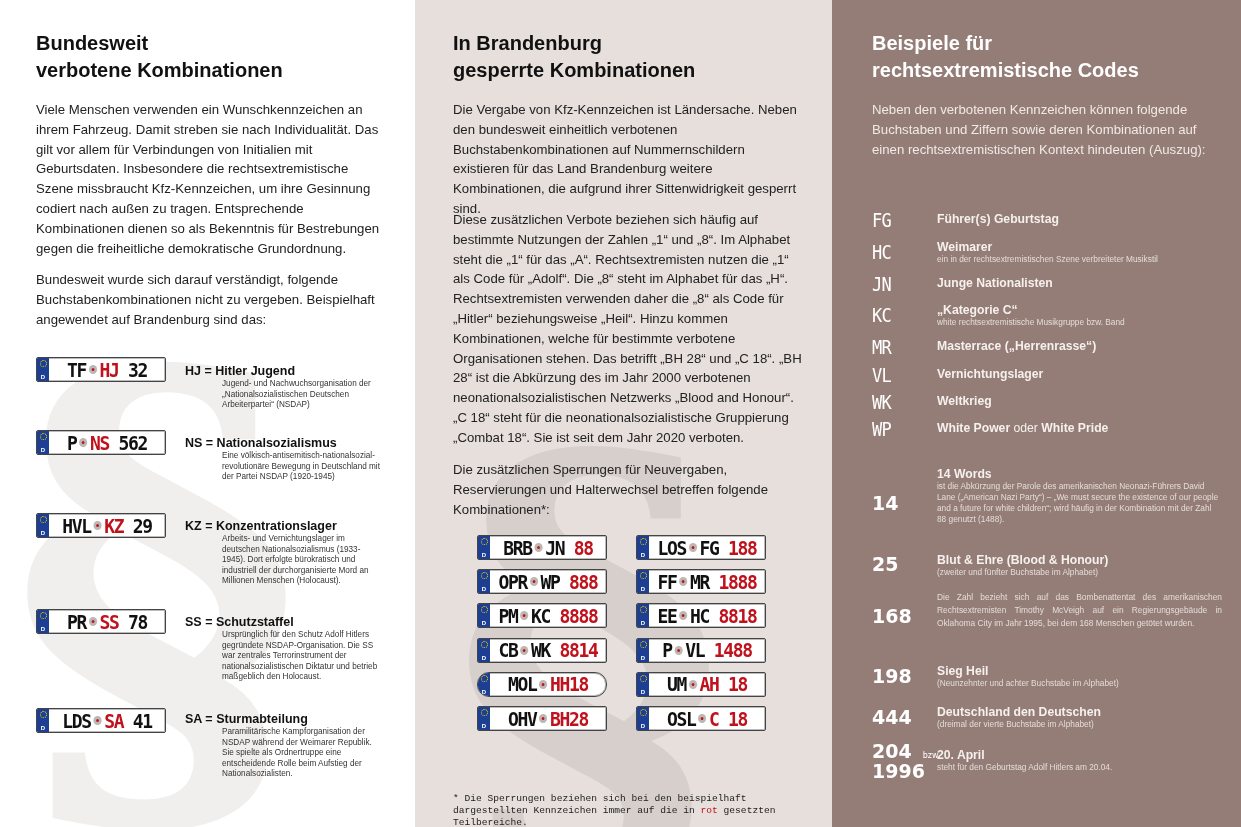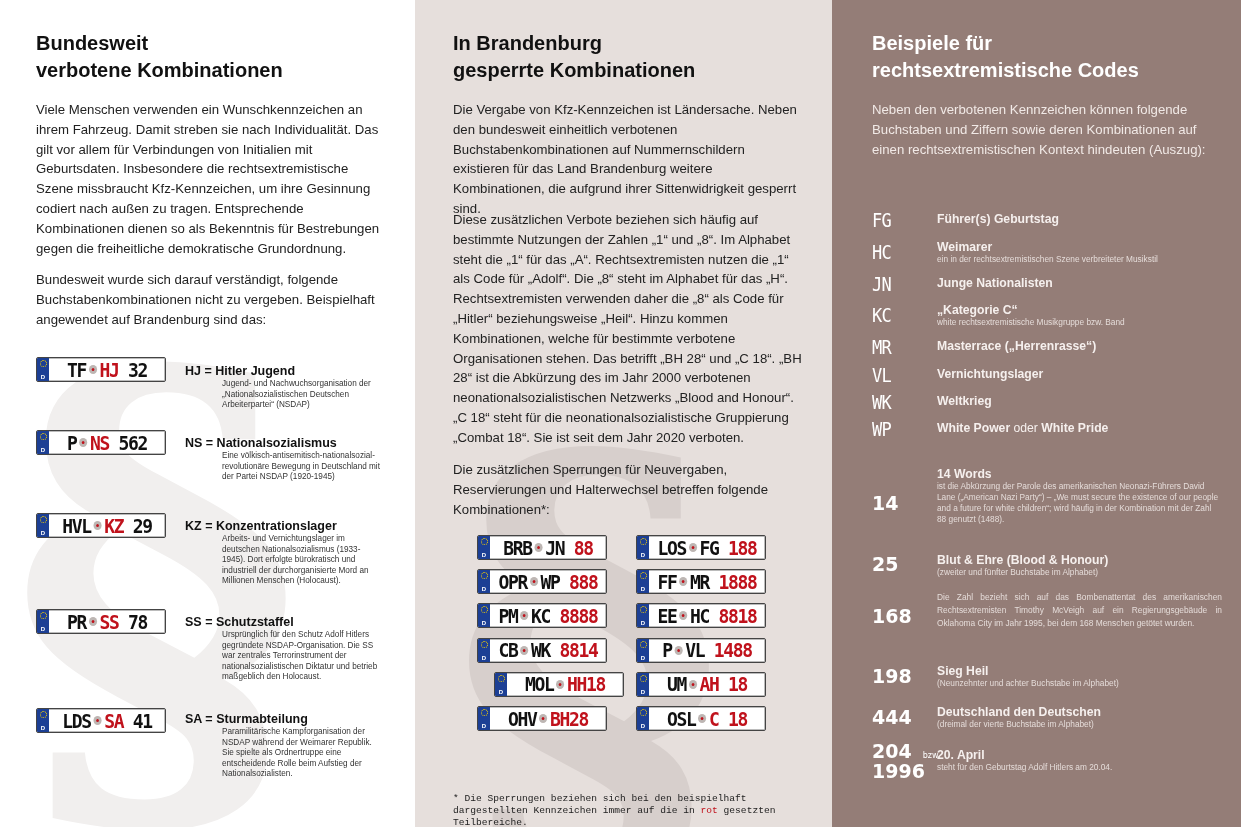--- a/index.html
+++ b/index.html
@@ -161,21 +161,21 @@
         </div>
         <div class="chars"><span class="black">PM</span><span class="seal"></span><span class="black">KC</span>&nbsp;<span class="red">8888</span></div>
       </div>
       <div class="plate" style="left: 62px; top: 637.6px;">
         <div class="eu">
           <span class="stars"></span>
           <span class="cc">D</span>
         </div>
         <div class="chars"><span class="black">CB</span><span class="seal"></span><span class="black">WK</span>&nbsp;<span class="red">8814</span></div>
       </div>
-      <div class="plate" style="left: 79px; top: 671.8px;">
+      <div class="plate" style="left: 62px; top: 671.8px; border-radius: 12px;">
         <div class="eu">
           <span class="stars"></span>
           <span class="cc">D</span>
         </div>
         <div class="chars">
           <span class="black">MOL</span>
           <span class="seal"></span>
           <span class="black"></span>
           <span class="red">HH18</span>
         </div>

